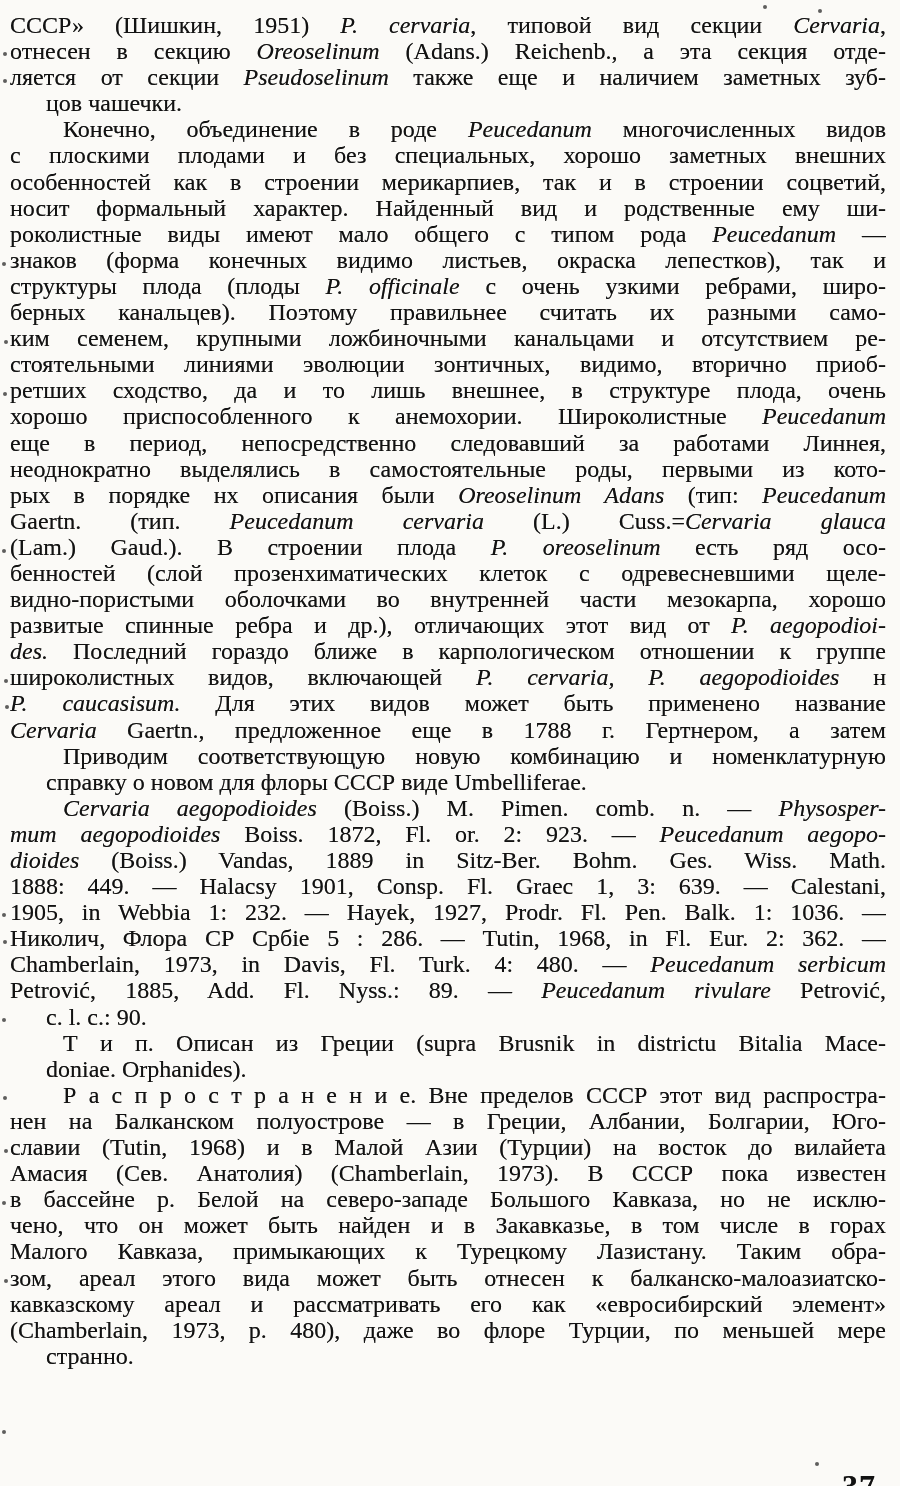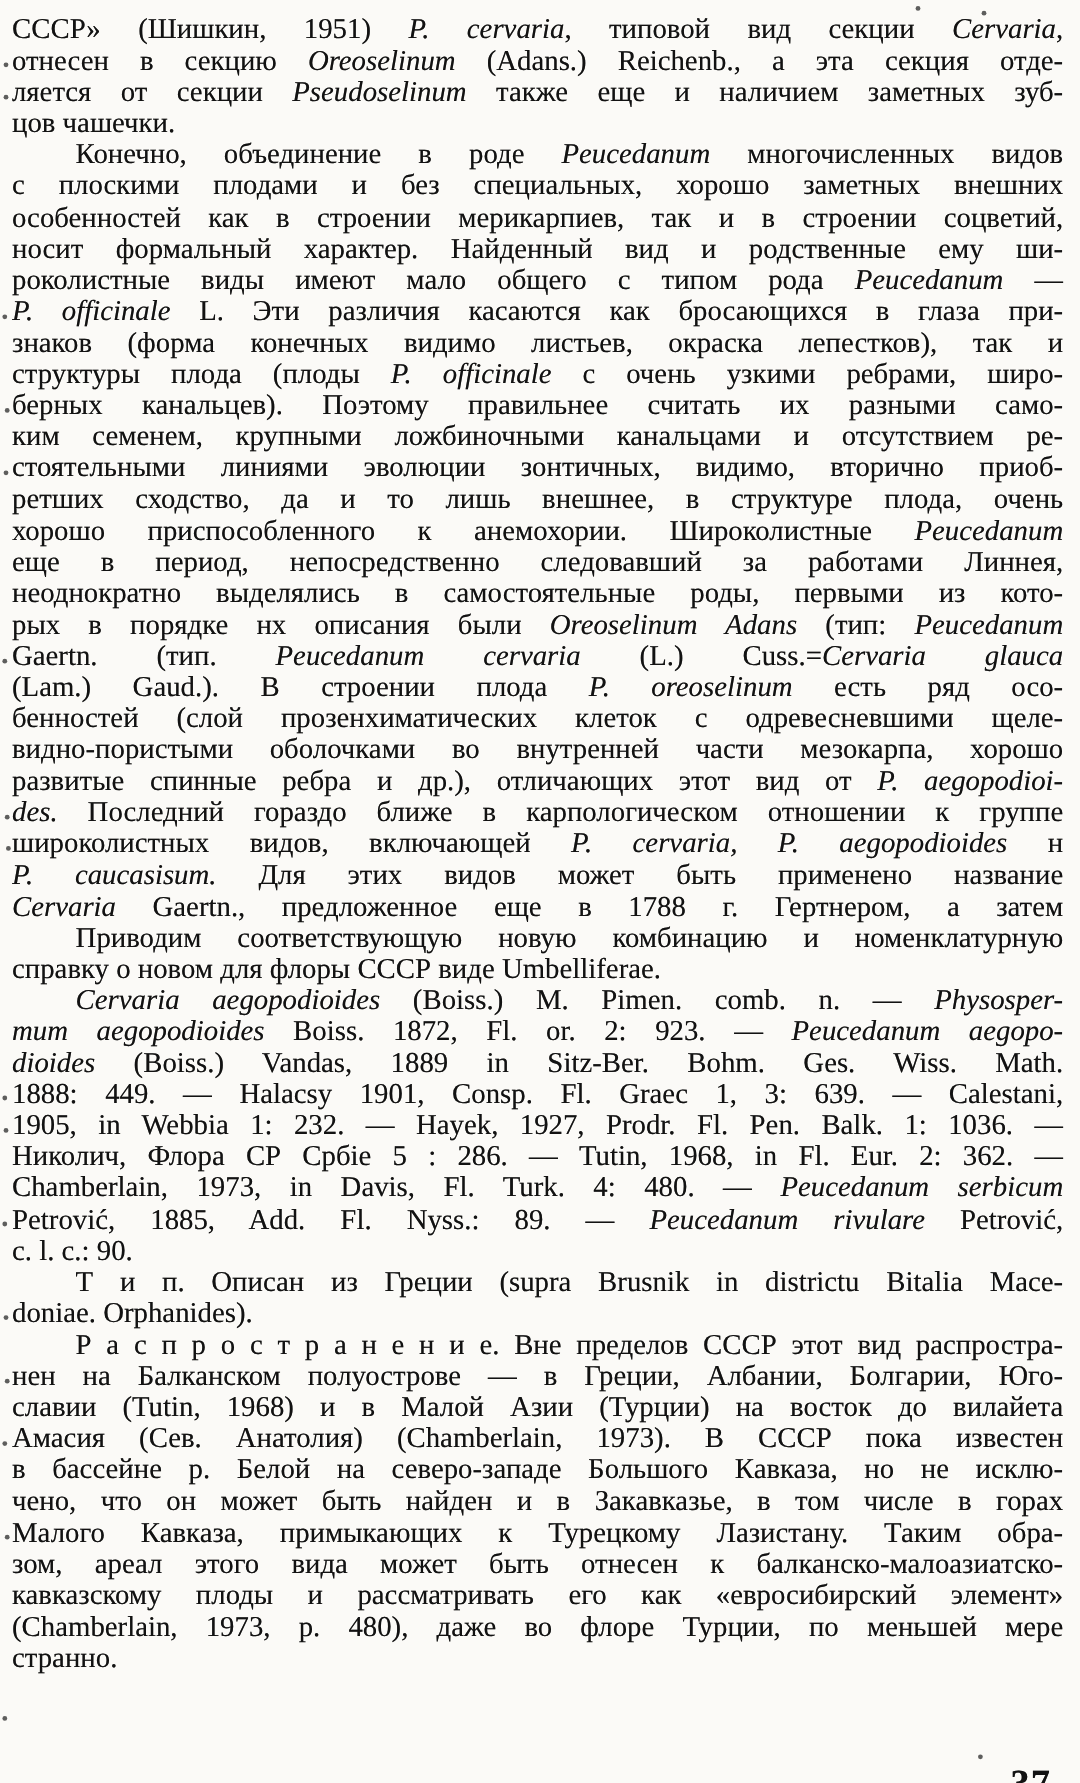--- a/index.html
+++ b/index.html
@@ -27,21 +27,21 @@
     text-align: justify;
     text-shadow: 0 0 0.5px rgba(0,0,0,0.55);
     white-space: normal;
   }
   .line::after {
     content: "";
     display: inline-block;
     width: 100%;
     height: 0;
   }
-  .line.end { text-align: left; }
+  .line.end { text-align: left; margin-left: 36px; }
   .line.end::after { content: none; }
   .line.indent { text-indent: 53px; }
   .it { font-style: italic; }
   .rm { font-style: normal; }
   .page-number {
     position: absolute;
     top: 1468px; right: 24px;
     font-size: 32px;
     font-weight: bold;
     letter-spacing: 1px;
@@ -62,21 +62,20 @@
   <div class="text-block">
       <div class="line"><span class="rm">СССР» (Шишкин, 1951) </span><span class="it">P. cervaria</span><span class="rm">, типовой вид секции </span><span class="it">Cervaria</span><span class="rm">,</span></div>
       <div class="line"><span class="rm">отнесен в секцию </span><span class="it">Oreoselinum</span><span class="rm"> (Adans.) Reichenb., а эта секция отде-</span></div>
       <div class="line"><span class="rm">ляется от секции </span><span class="it">Pseudoselinum</span><span class="rm"> также еще и наличием заметных зуб-</span></div>
       <div class="line end"><span class="rm">цов чашечки.</span></div>
       <div class="line indent"><span class="rm">Конечно, объединение в роде </span><span class="it">Peucedanum</span><span class="rm"> многочисленных видов</span></div>
       <div class="line"><span class="rm">с плоскими плодами и без специальных, хорошо заметных внешних</span></div>
       <div class="line"><span class="rm">особенностей как в строении мерикарпиев, так и в строении соцветий,</span></div>
       <div class="line"><span class="rm">носит формальный характер. Найденный вид и родственные ему ши-</span></div>
       <div class="line"><span class="rm">роколистные виды имеют мало общего с типом рода </span><span class="it">Peucedanum</span><span class="rm"> —</span></div>
-      <div class="line"><span class="it">P. officinale</span><span class="rm"> L. Эти различия касаются как бросающихся в глаза при-</span></div>
       <div class="line"><span class="rm">знаков (форма конечных видимо листьев, окраска лепестков), так и</span></div>
       <div class="line"><span class="rm">структуры плода (плоды </span><span class="it">P. officinale</span><span class="rm"> с очень узкими ребрами, широ-</span></div>
       <div class="line"><span class="rm">берных канальцев). Поэтому правильнее считать их разными само-</span></div>
       <div class="line"><span class="rm">ким семенем, крупными ложбиночными канальцами и отсутствием ре-</span></div>
       <div class="line"><span class="rm">стоятельными линиями эволюции зонтичных, видимо, вторично приоб-</span></div>
       <div class="line"><span class="rm">ретших сходство, да и то лишь внешнее, в структуре плода, очень</span></div>
       <div class="line"><span class="rm">хорошо приспособленного к анемохории. Широколистные </span><span class="it">Peucedanum</span></div>
       <div class="line"><span class="rm">еще в период, непосредственно следовавший за работами Линнея,</span></div>
       <div class="line"><span class="rm">неоднократно выделялись в самостоятельные роды, первыми из кото-</span></div>
       <div class="line"><span class="rm">рых в порядке нх описания были </span><span class="it">Oreoselinum Adans</span><span class="rm"> (тип: </span><span class="it">Peucedanum</span></div>
@@ -103,21 +102,21 @@
       <div class="line indent"><span class="rm">Т и п. Описан из Греции (supra Brusnik in districtu Bitalia Mace-</span></div>
       <div class="line end"><span class="rm">doniae. Orphanides).</span></div>
       <div class="line indent"><span class="rm">Р а с п р о с т р а н е н и е. Вне пределов СССР этот вид распростра-</span></div>
       <div class="line"><span class="rm">нен на Балканском полуострове — в Греции, Албании, Болгарии, Юго-</span></div>
       <div class="line"><span class="rm">славии (Tutin, 1968) и в Малой Азии (Турции) на восток до вилайета</span></div>
       <div class="line"><span class="rm">Амасия (Сев. Анатолия) (Chamberlain, 1973). В СССР пока известен</span></div>
       <div class="line"><span class="rm">в бассейне р. Белой на северо-западе Большого Кавказа, но не исклю-</span></div>
       <div class="line"><span class="rm">чено, что он может быть найден и в Закавказье, в том числе в горах</span></div>
       <div class="line"><span class="rm">Малого Кавказа, примыкающих к Турецкому Лазистану. Таким обра-</span></div>
       <div class="line"><span class="rm">зом, ареал этого вида может быть отнесен к балканско-малоазиатско-</span></div>
-      <div class="line"><span class="rm">кавказскому плоды и рассматривать его как «евросибирский элемент»</span></div>
+      <div class="line"><span class="rm">кавказскому ареал и рассматривать его как «евросибирский элемент»</span></div>
       <div class="line"><span class="rm">(Chamberlain, 1973, p. 480), даже во флоре Турции, по меньшей мере</span></div>
       <div class="line end"><span class="rm">странно.</span></div>
     </div>
   <div class="page-number">37</div>
 <div class="speck" style="left: 763px; top: 5px;"></div>
     <div class="speck" style="left: 818px; top: 9px;"></div>
     <div class="speck" style="left: 3px; top: 52px;"></div>
     <div class="speck" style="left: 3px; top: 79px;"></div>
     <div class="speck" style="left: 2px; top: 262px;"></div>
     <div class="speck" style="left: 4px; top: 340px;"></div>

